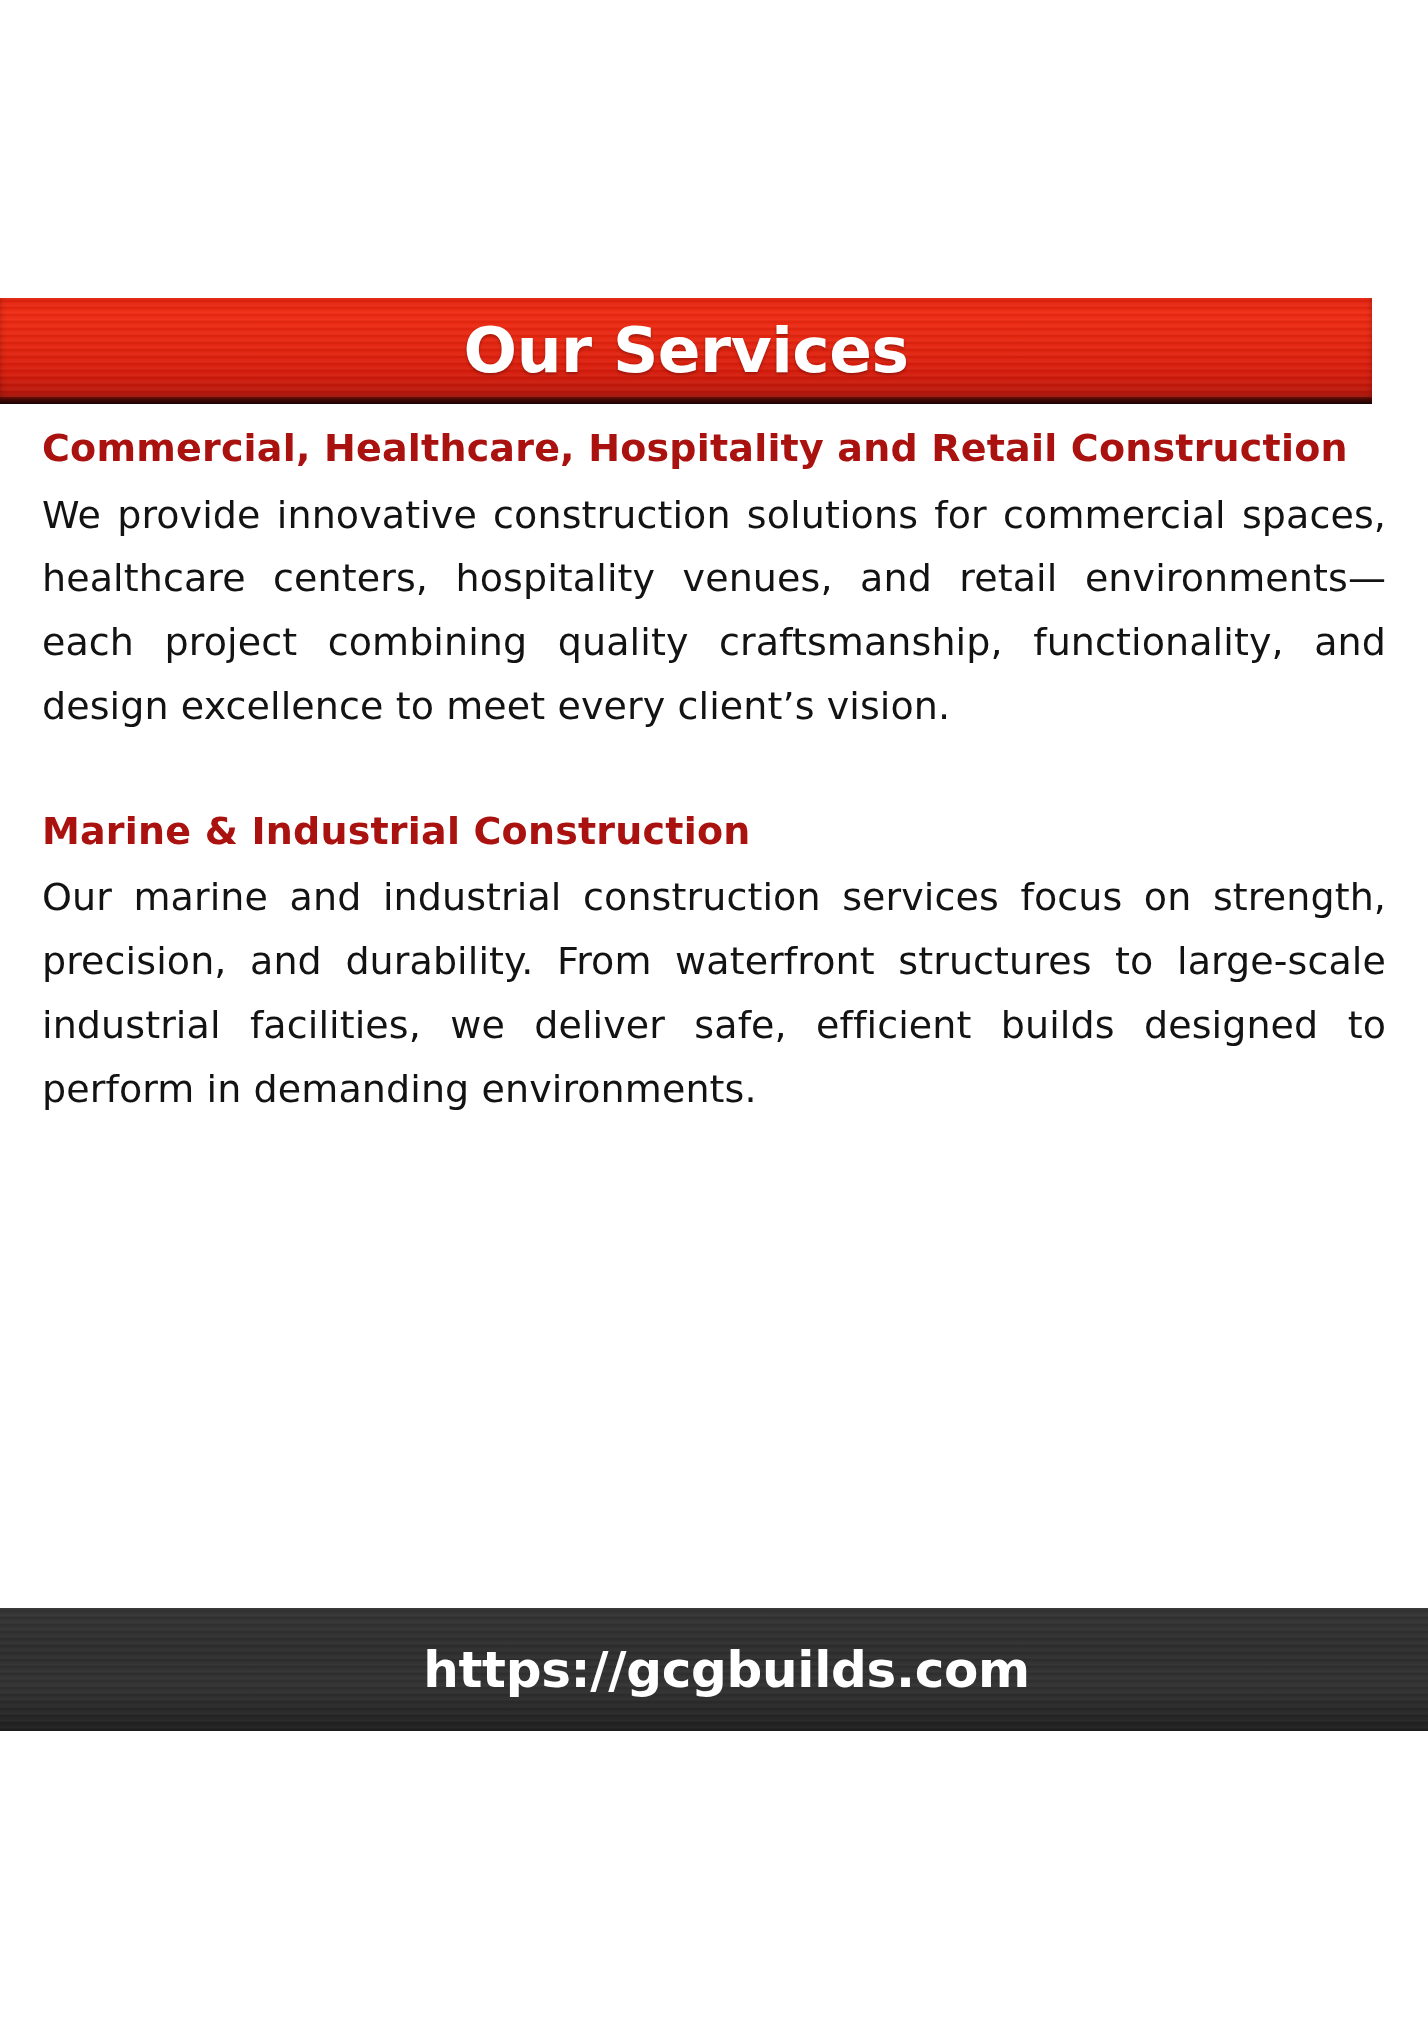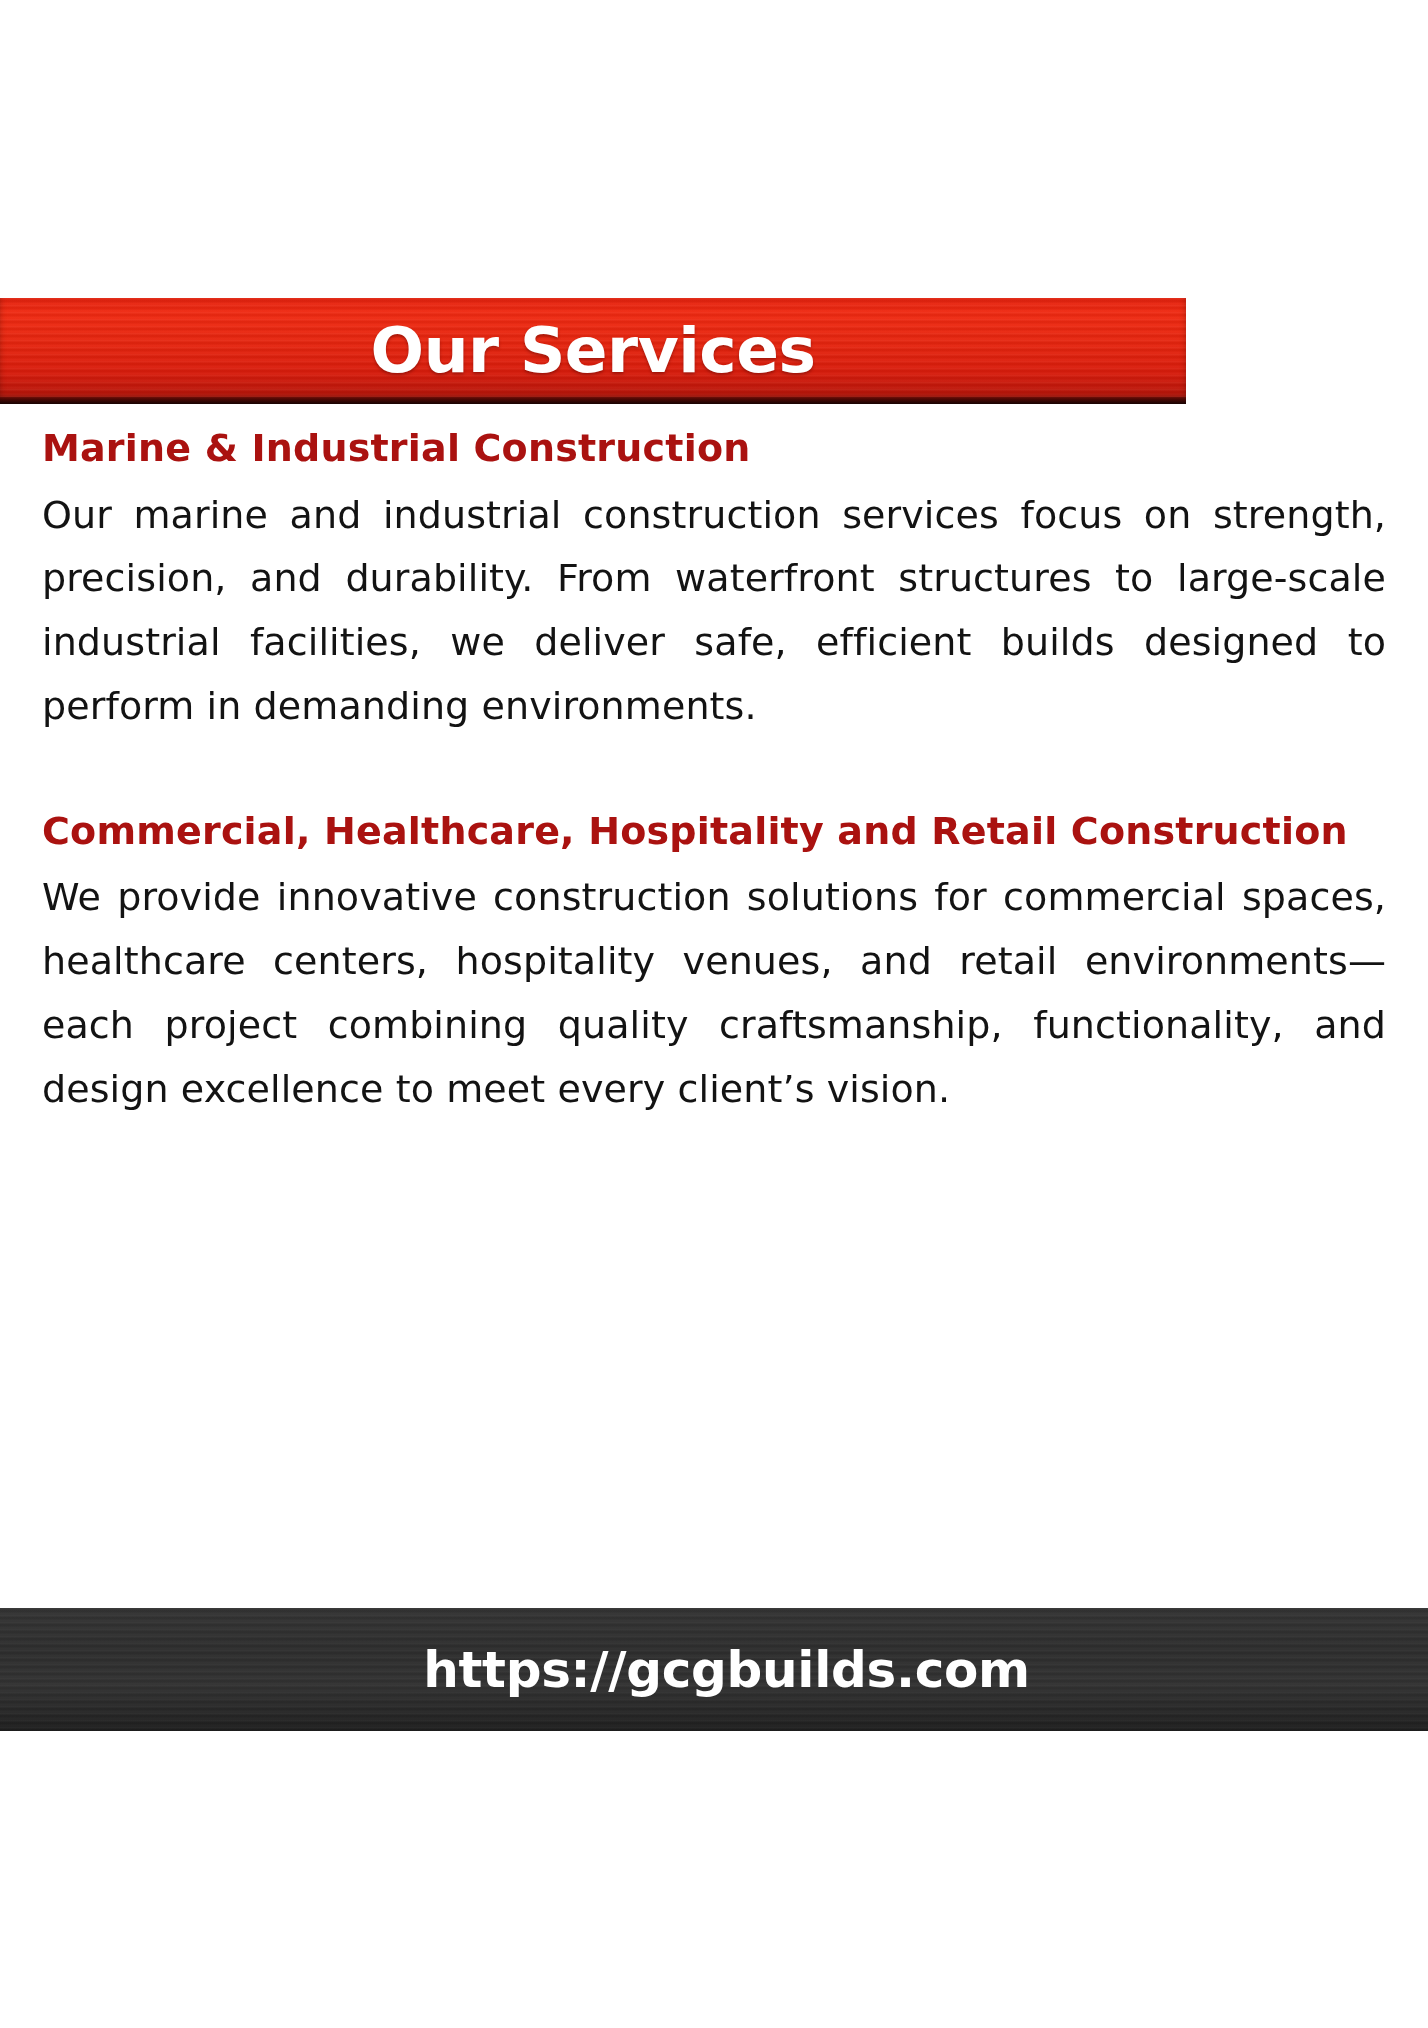--- a/index.html
+++ b/index.html
@@ -20,21 +20,21 @@
     position: absolute;
     inset: 0;
     background: #ffffff;
   }
 
   
   .banner {
     position: absolute;
     left: 0;
     top: 298px;
-    width: 1186px;
+    width: 1372px;
     height: 106px;
     background:
       repeating-linear-gradient(
         to bottom,
         rgba(255,255,255,0.055) 0px,
         rgba(255,255,255,0.055) 1px,
         rgba(0,0,0,0.045) 2px,
         rgba(0,0,0,0.045) 4px,
         rgba(255,255,255,0.03) 5px,
         rgba(255,255,255,0.03) 7px
@@ -156,27 +156,27 @@
 
 <div class="page">
 
   <div class="banner">
     <div class="banner-title">Our Services</div>
   </div>
 
   <div class="content">
 
     <div class="service-block">
-      <div class="service-heading">Marine &amp; Industrial Construction</div>
-      <div class="service-body">Our marine and industrial construction services focus on strength, precision, and durability. From waterfront structures to large-scale industrial facilities, we deliver safe, efficient builds designed to perform in demanding environments.</div>
+      <div class="service-heading wrap-justify">Commercial, Healthcare, Hospitality and Retail Construction</div>
+      <div class="service-body">We provide innovative construction solutions for commercial spaces, healthcare centers, hospitality venues, and retail environments—each project combining quality craftsmanship, functionality, and design excellence to meet every client’s vision.</div>
     </div>
 
     <div class="service-block">
-      <div class="service-heading wrap-justify">Commercial, Healthcare, Hospitality and Retail Construction</div>
-      <div class="service-body">We provide innovative construction solutions for commercial spaces, healthcare centers, hospitality venues, and retail environments—each project combining quality craftsmanship, functionality, and design excellence to meet every client’s vision.</div>
+      <div class="service-heading">Marine &amp; Industrial Construction</div>
+      <div class="service-body">Our marine and industrial construction services focus on strength, precision, and durability. From waterfront structures to large-scale industrial facilities, we deliver safe, efficient builds designed to perform in demanding environments.</div>
     </div>
 
   </div>
 
   <div class="footer">
     <div class="footer-url">https://gcgbuilds.com</div>
   </div>
 
 </div>
 

